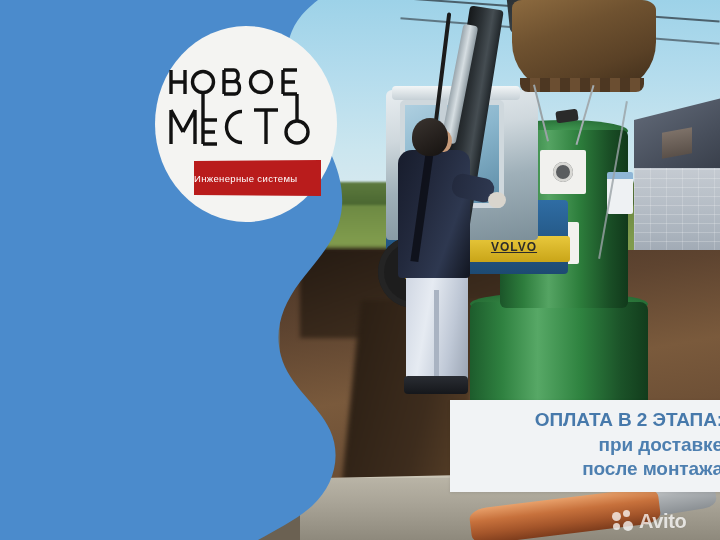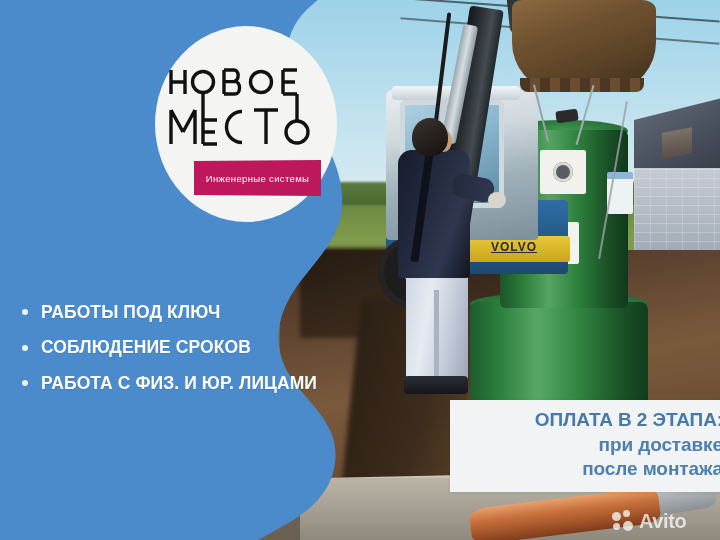--- a/index.html
+++ b/index.html
@@ -289,23 +289,23 @@
   }
   .logo-wrap {
     position:absolute; left:166px; top:62px; width:160px; height:140px;
   }
   .logo-word {
     position:absolute; left:0; top:0; width:160px; height:92px;
   }
   .logo-word svg { display:block; }
   .logo-badge {
     position:absolute; left:28px; top:98px; width:127px; height:36px;
-    background:#be185d;
+    background:#b91c1c;
     clip-path:polygon(0 3%, 100% 0, 100% 100%, 0 97%);
-    display:flex; align-items:center; justify-content:center;
+    display:flex; align-items:center; 
   }
   .logo-badge-text {
     font:400 9.5px "Liberation Sans", sans-serif;
     color:#ffffff; letter-spacing:.35px; white-space:nowrap;
   }
 
   
   .bullets {
     position:absolute; left:22px; top:303px; width:350px;
   }
@@ -470,38 +470,20 @@
 
         <circle cx="131" cy="70" r="11"></circle>
         <path d="M131,59 L131,32"></path>
       </svg>
     </div>
     <div class="logo-badge">
       <span class="logo-badge-text">Инженерные системы</span>
     </div>
   </div>
 
-  <div class="bullets">
-
-    <div class="bullet-row">
-      <span class="bullet-dot"></span>
-      <span class="bullet-text">РАБОТЫ ПОД КЛЮЧ</span>
-    </div>
-
-    <div class="bullet-row">
-      <span class="bullet-dot"></span>
-      <span class="bullet-text">СОБЛЮДЕНИЕ СРОКОВ</span>
-    </div>
-
-    <div class="bullet-row">
-      <span class="bullet-dot"></span>
-      <span class="bullet-text">РАБОТА С ФИЗ. И ЮР. ЛИЦАМИ</span>
-    </div>
-
-  </div>
 
   <div class="pay-box">
     <div class="pay-line head">ОПЛАТА В 2 ЭТАПА:</div>
     <div class="pay-line">при доставке</div>
     <div class="pay-line">после монтажа</div>
   </div>
 
   <div class="avito">
     <span class="avito-mark">
       <i></i>

